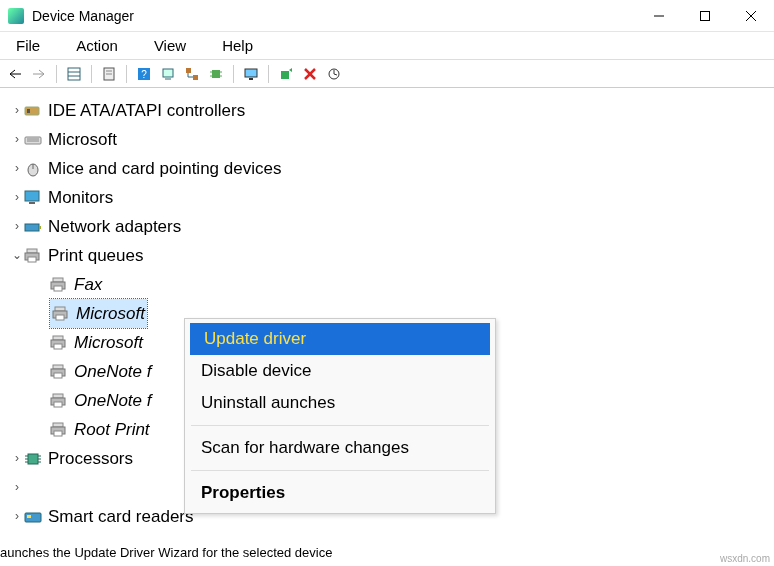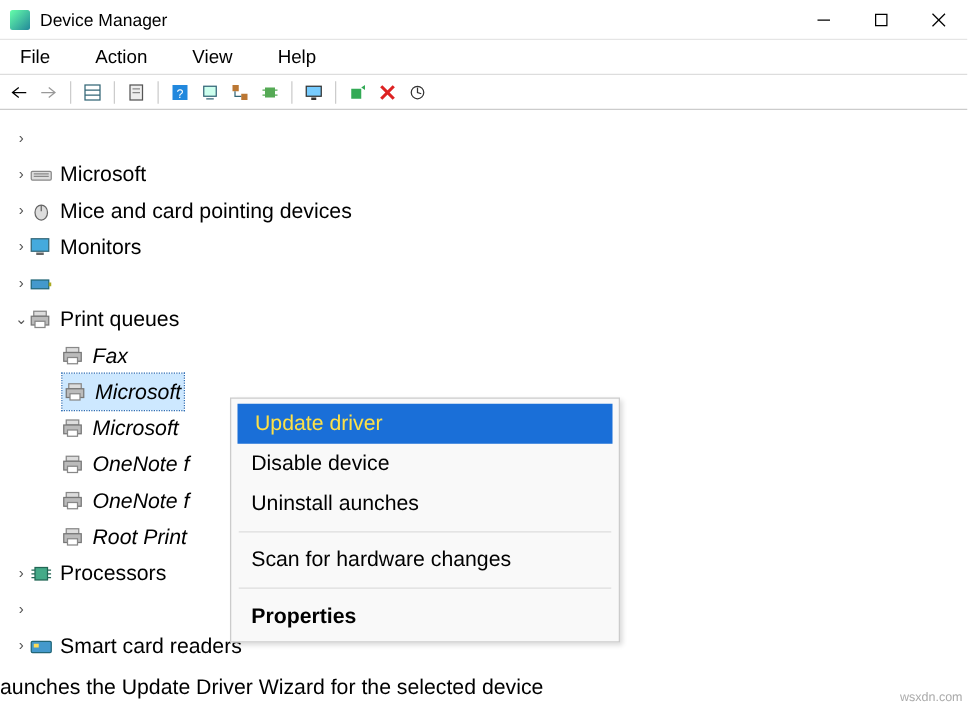--- a/index.html
+++ b/index.html
@@ -128,21 +128,21 @@
     .cm-item.bold { font-weight: 700; }
     .cm-sep {
       height: 1px;
       background: #ddd;
       margin: 6px 4px;
     }
     .status {
       position: absolute;
       bottom: 6px;
       left: 0;
-      font-size: 17px;
+      font-size: 13px;
       color: #000;
       padding-left: 0;
     }
     .watermark {
       position: absolute;
       right: 4px;
       bottom: 2px;
       font-size: 10px;
       color: #aaa;
     }
@@ -259,20 +259,29 @@
       <svg width="14" height="14">
         <circle cx="7" cy="7" r="5" stroke="#333" fill="none"></circle>
         <path d="M7 3 V7 L10 8" stroke="#333" fill="none"></path>
       </svg>
     </div>
 </div>
 
 <div class="tree" id="tree">
     <div class="tree-row l0">
       <span class="caret">›</span>
+      <span class="label">
+        <span class="devicon">
+          <svg width="18" height="14">
+            <rect x="1" y="3" width="14" height="8" rx="1" fill="#c8a050" stroke="#9a7"></rect>
+            <rect x="3" y="5" width="3" height="4" fill="#555"></rect>
+          </svg>
+        </span>
+        <span>IDE ATA/ATAPI controllers</span>
+      </span>
     </div>
     <div class="tree-row l0">
       <span class="caret">›</span>
       <span class="label">
         <span class="devicon">
           <svg width="18" height="14">
             <rect x="1" y="4" width="16" height="7" rx="1" fill="#ddd" stroke="#888"></rect>
             <line x1="3" y1="6" x2="15" y2="6" stroke="#888"></line>
             <line x1="3" y1="8" x2="15" y2="8" stroke="#888"></line>
           </svg>
@@ -306,20 +315,21 @@
     </div>
     <div class="tree-row l0">
       <span class="caret">›</span>
       <span class="label">
         <span class="devicon">
           <svg width="18" height="14">
             <rect x="1" y="4" width="14" height="7" fill="#49c" stroke="#267"></rect>
             <rect x="15" y="6" width="2" height="3" fill="#aa2"></rect>
           </svg>
         </span>
+        <span>Network adapters</span>
       </span>
     </div>
     <div class="tree-row l0">
       <span class="caret">⌄</span>
       <span class="label">
         <span class="devicon">
           <svg width="18" height="16">
             <rect x="3" y="1" width="10" height="4" fill="#ddd" stroke="#888"></rect>
             <rect x="1" y="5" width="14" height="7" fill="#bbb" stroke="#777"></rect>
             <rect x="4" y="9" width="8" height="5" fill="#fff" stroke="#888"></rect>

